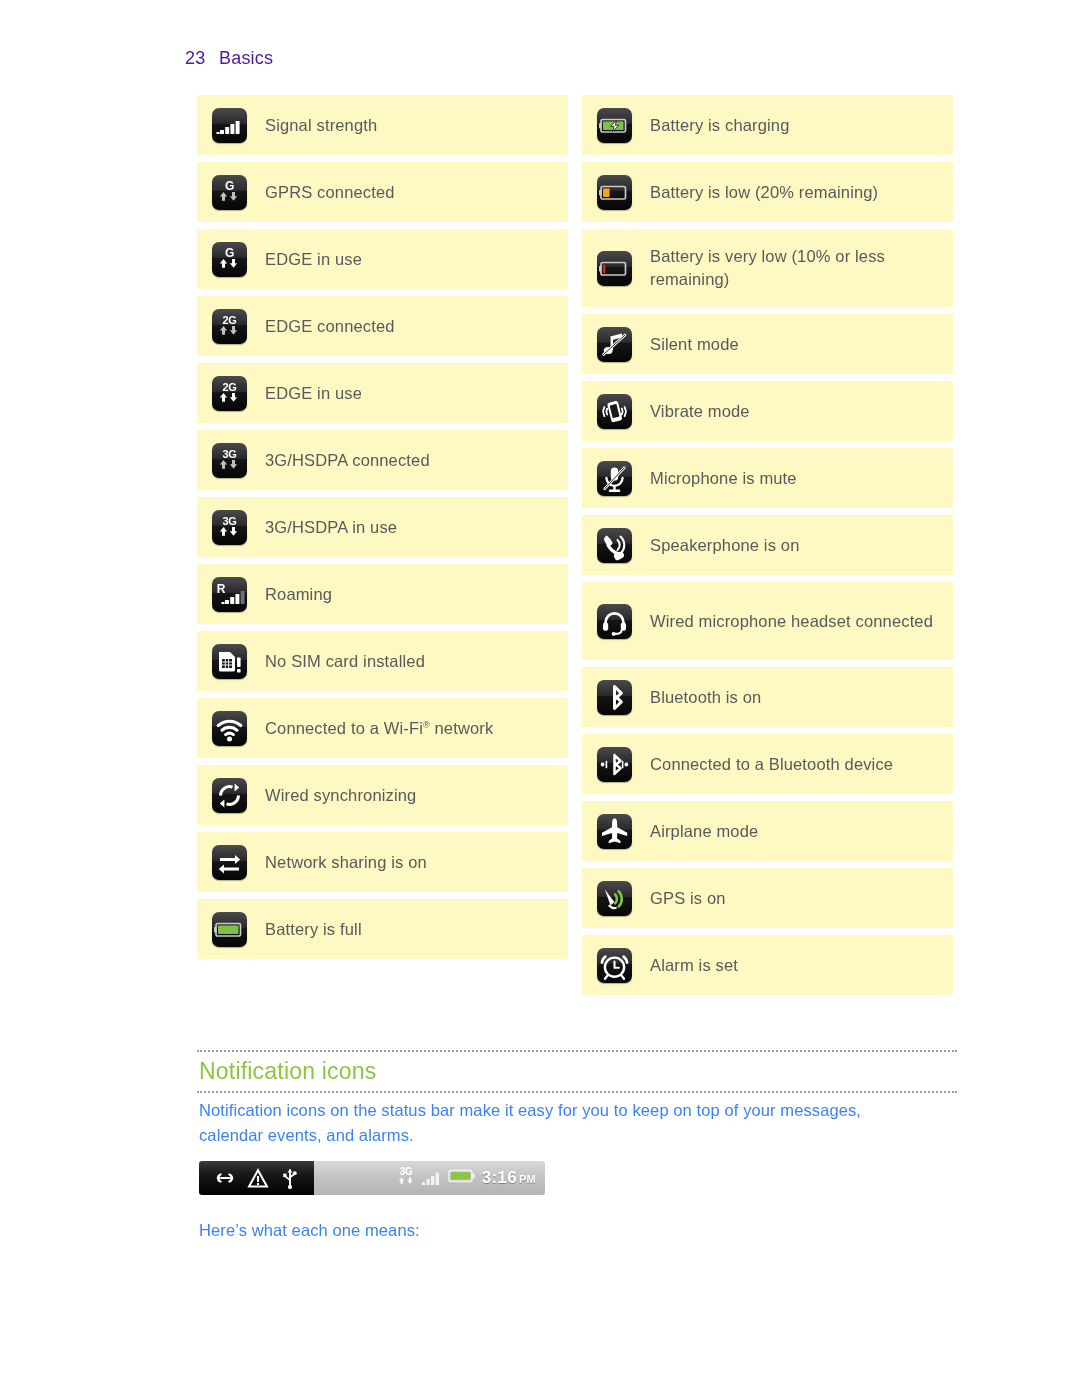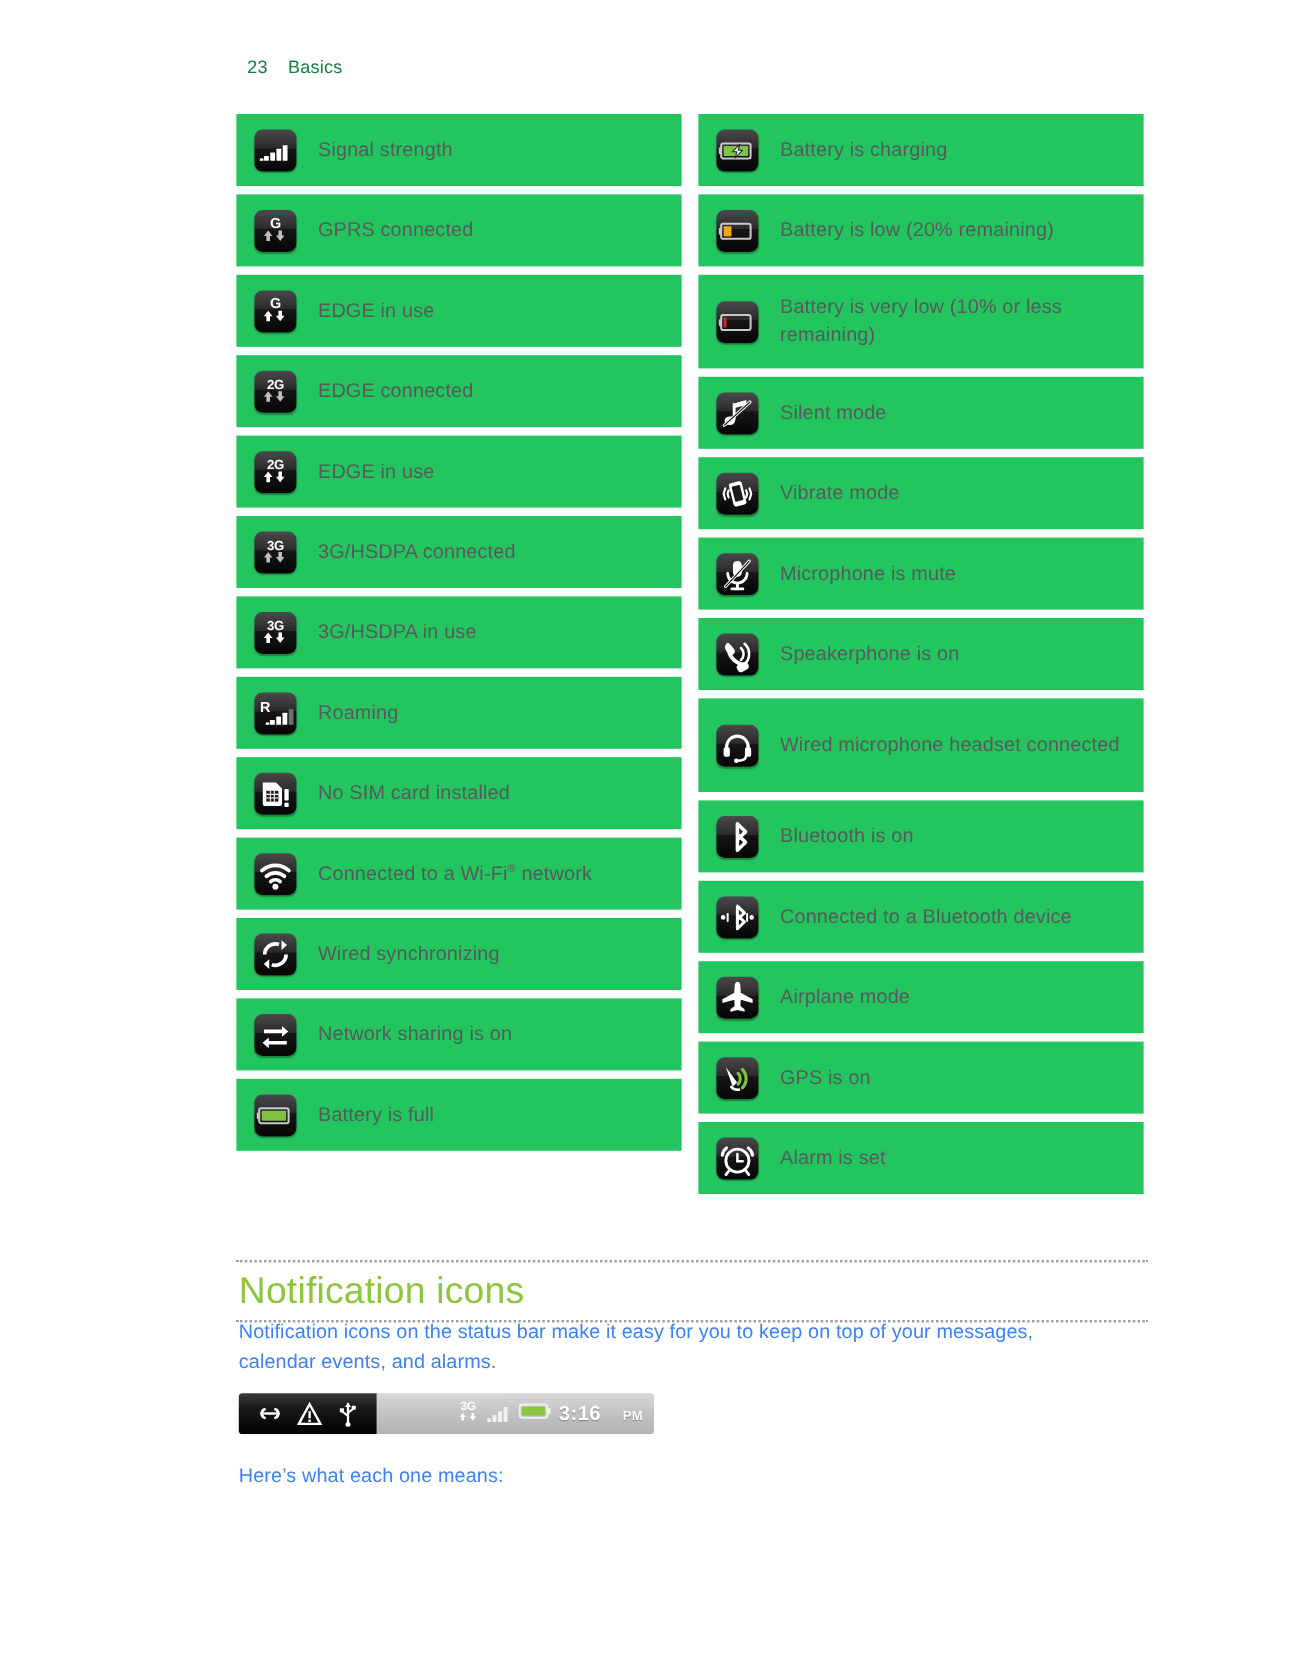--- a/index.html
+++ b/index.html
@@ -18,24 +18,24 @@
   .page {
     position: absolute;
     left: 0; top: 0;
     width: 1080px;
     height: 1397px;
   }
 
   
   .running-header {
     position: absolute;
-    left: 206px;
+    left: 185px;
     top: 48px;
-    font-size: 15px;
-    color: #15803d;
+    font-size: 18px;
+    color: #4c1d95;
     letter-spacing: 0.2px;
     white-space: nowrap;
   }
   .running-header .pg-num { display: inline-block; min-width: 34px; }
 
   
   .icon-table {
     position: absolute;
     left: 197px;
     top: 95px;
@@ -43,21 +43,21 @@
   }
   .tbl-col {
     position: absolute;
     top: 0;
     width: 371px;
   }
   .tbl-col.left  { left: 0; }
   .tbl-col.right { left: 385px; }
 
   .icon-row {
-    background: #22c55e;
+    background: #fef9c3;
     height: 60px;
     margin-bottom: 7px;
     display: flex;
     align-items: center;
     padding-left: 15px;
     box-sizing: border-box;
   }
   .icon-row.tall { height: 78px; }
 
   .row-label {
@@ -93,21 +93,21 @@
     left: 197px;
     top: 1050px;
     width: 760px;
   }
   .dotrule {
     height: 0;
     border-top: 2px dotted #8d8e90;
     opacity: 0.85;
   }
   .section-title {
-    font-size: 31px;
+    font-size: 23px;
     color: #8cc63f;
     padding: 7px 0 6px 2px;
     letter-spacing: 0.2px;
     line-height: 1.12;
   }
 
   
   .body-para {
     position: absolute;
     left: 199px;
@@ -150,21 +150,21 @@
     box-sizing: border-box;
     gap: 6px;
   }
   .sb-time {
     color: #ffffff;
     font-size: 17px;
     font-weight: bold;
     letter-spacing: 0.3px;
     text-shadow: 0 1px 1px rgba(0,0,0,0.35);
   }
-  .sb-time .ampm { font-size: 11px; margin-left: 18px; }
+  .sb-time .ampm { font-size: 11px; margin-left: 2px; }
 </style>
 </head>
 <body>
 
 <div class="page">
 
   <div class="running-header">
     <span class="pg-num">23</span><span>Basics</span>
   </div>
 

